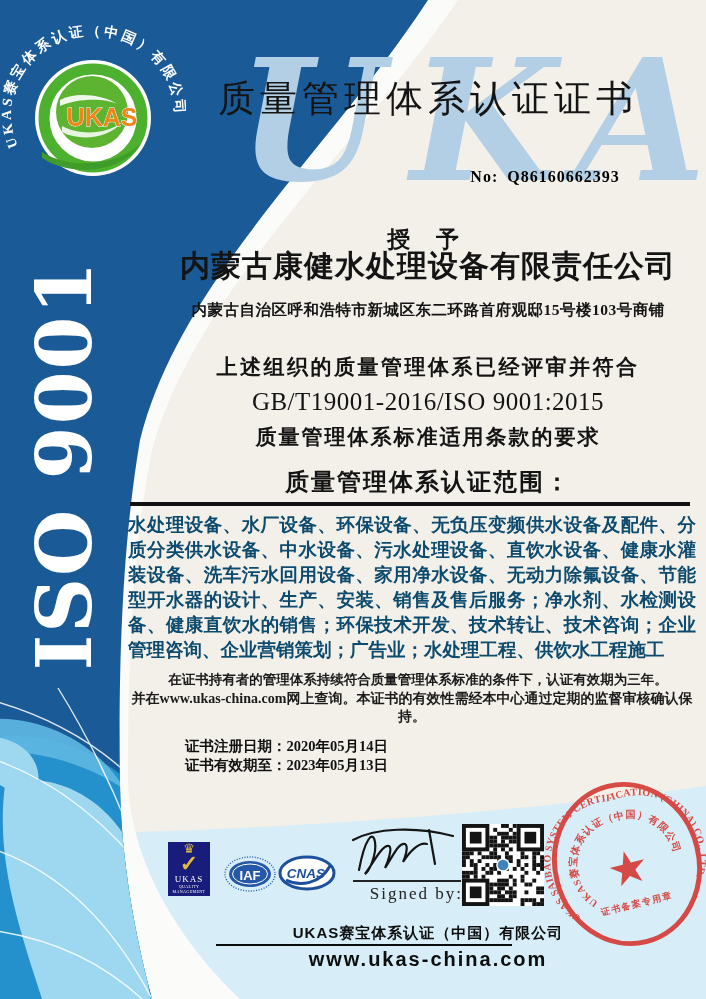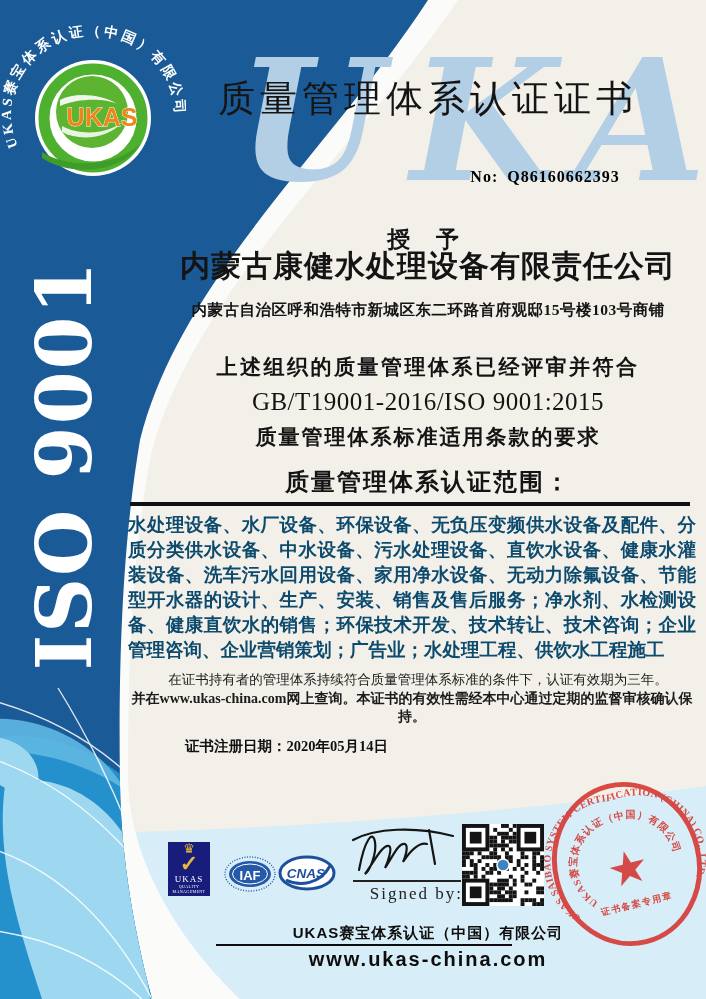--- a/index.html
+++ b/index.html
@@ -29,21 +29,21 @@
   #company{top:246px;font-size:30px;font-weight:bold;letter-spacing:1px;}
   #address{top:300px;font-size:15.5px;font-weight:600;letter-spacing:.5px;}
   #stmt1{top:353px;font-size:21px;font-weight:600;letter-spacing:2.5px;}
   #standard{top:388px;font-size:25px;font-weight:500;letter-spacing:.5px;}
   #stmt2{top:423px;font-size:21px;font-weight:600;letter-spacing:2px;}
   #scope-h{top:466px;font-size:24px;font-weight:bold;letter-spacing:2px;}
   #rule{left:130px;width:560px;top:502px;height:4px;background:#111;z-index:2;}
   #scope{left:128px;width:568px;top:513px;font-size:18.5px;font-weight:bold;
      line-height:25px;text-align:justify;color:#0c4a6e;z-index:2;}
   #note1{left:130px;right:0;top:671px;text-align:center;font-size:13.5px;
-     font-weight:400;z-index:2;color:#1b1b1b;}
+     font-weight:700;z-index:2;color:#1b1b1b;}
   #note2{left:118px;right:0;top:690px;text-align:center;font-size:14px;
      font-weight:600;z-index:2;color:#1b1b1b;}
   #dates{left:185px;width:396px;top:737px;display:flex;
      justify-content:space-between;z-index:2;font-size:14.5px;font-weight:bold;
      color:#111;white-space:nowrap;flex-direction:column;}
   
   #ukas-qm{left:168px;top:842px;width:42px;height:54px;background:#181c7a;
      z-index:3;text-align:center;color:#fff;font-family:"Liberation Serif",serif;}
   #ukas-qm .crown{color:#e7b93c;font-size:13px;line-height:12px;display:block;margin-top:1px;}
   #ukas-qm .check{color:#e7b93c;font-size:22px;line-height:18px;display:block;font-weight:bold;}
@@ -133,20 +133,21 @@
   <div id="stmt1" class="abs ctext">上述组织的质量管理体系已经评审并符合</div>
   <div id="standard" class="abs ctext">GB/T19001-2016/ISO 9001:2015</div>
   <div id="stmt2" class="abs ctext">质量管理体系标准适用条款的要求</div>
   <div id="scope-h" class="abs ctext">质量管理体系认证范围：</div>
   <div id="rule" class="abs"></div>
   <div id="scope" class="abs">水处理设备、水厂设备、环保设备、无负压变频供水设备及配件、分质分类供水设备、中水设备、污水处理设备、直饮水设备、健康水灌装设备、洗车污水回用设备、家用净水设备、无动力除氟设备、节能型开水器的设计、生产、安装、销售及售后服务；净水剂、水检测设备、健康直饮水的销售；环保技术开发、技术转让、技术咨询；企业管理咨询、企业营销策划；广告业；水处理工程、供饮水工程施工</div>
   <div id="note1" class="abs">在证书持有者的管理体系持续符合质量管理体系标准的条件下，认证有效期为三年。</div>
   <div id="note2" class="abs">并在www.ukas-china.com网上查询。本证书的有效性需经本中心通过定期的监督审核确认保持。</div>
   <div id="dates" class="abs">
     <span>证书注册日期：2020年05月14日</span>
+    <span>证书有效期至：2023年05月13日</span>
   </div>
 
   <div id="ukas-qm" class="abs">
     <span class="crown">♛</span>
     <span class="check">✓</span>
     <span class="nm">UKAS</span>
     <span class="sub">QUALITY</span>
     <span class="sub">MANAGEMENT</span>
   </div>
 

